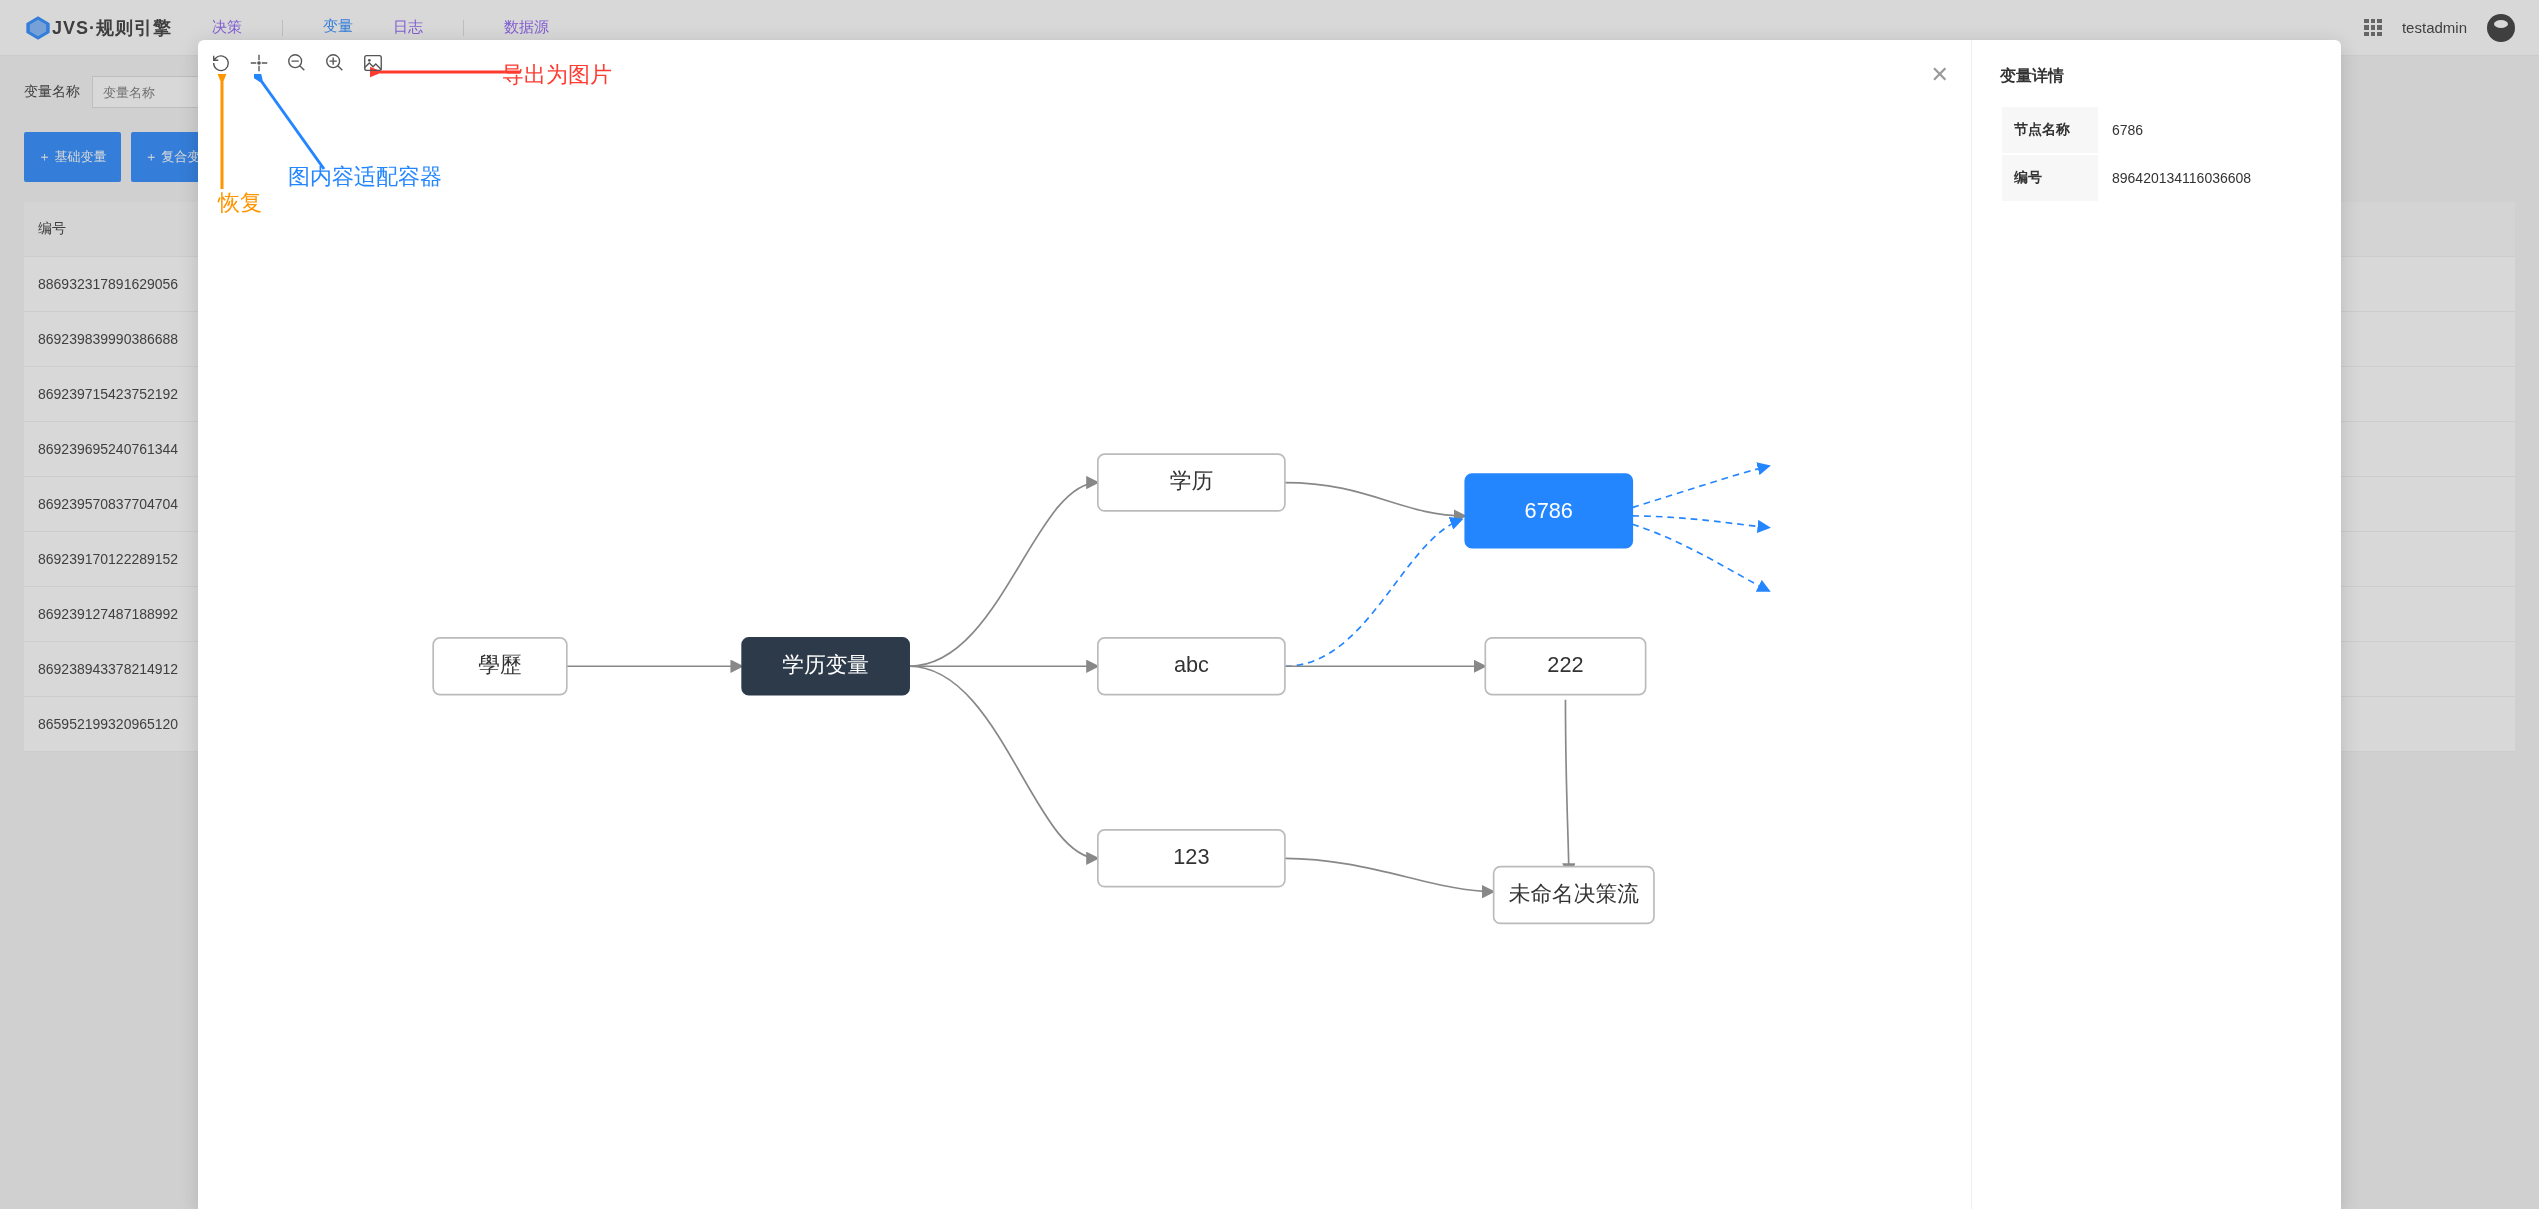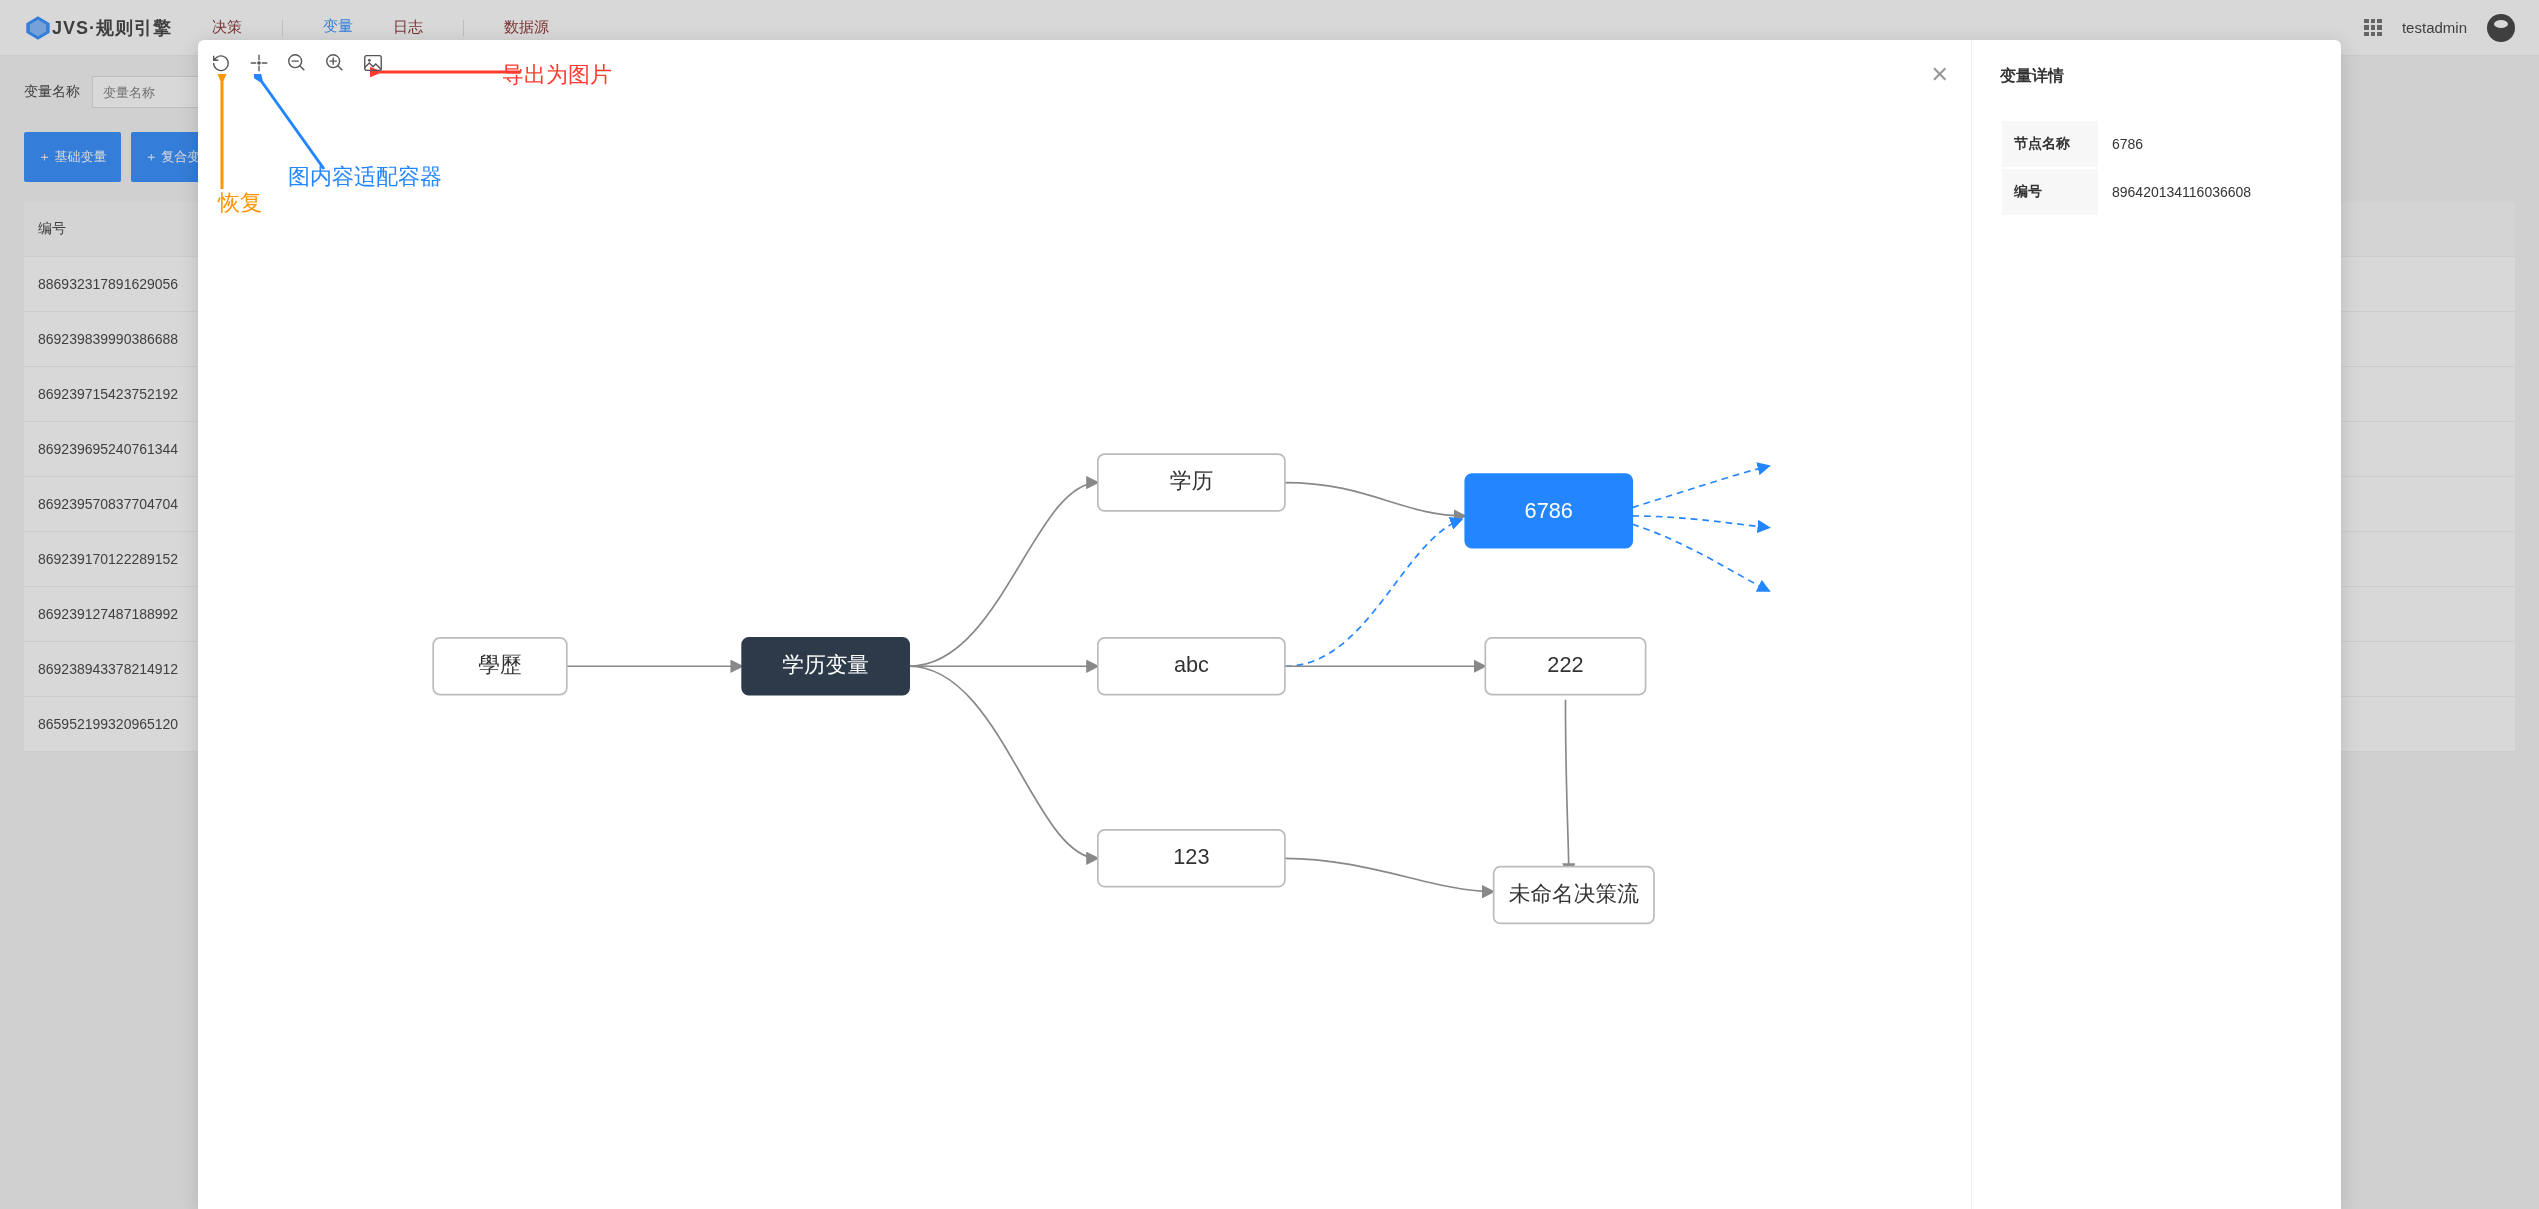--- a/index.html
+++ b/index.html
@@ -3,21 +3,21 @@
 <meta charset="utf-8">
 <style>
 *{box-sizing:border-box;margin:0;padding:0;font-family:-apple-system,BlinkMacSystemFont,"PingFang SC","Microsoft YaHei",sans-serif}
 body{background:#f5f5f5;font-size:14px;color:#333;overflow:hidden}
 .app{width:2539px;height:1209px;position:relative;transform-origin:top left}
 .header{height:56px;background:#fff;display:flex;align-items:center;padding:0 24px;border-bottom:1px solid #eee}
 .logo{display:flex;align-items:center;gap:0;margin-right:40px}
 .logo svg{width:28px;height:28px}
 .brand{font-size:18px;font-weight:600;letter-spacing:1px}
 .nav{display:flex;gap:40px;align-items:center}
-.nav-item{font-size:15px;color:#7f1d1d;cursor:pointer;padding:4px 0}
+.nav-item{font-size:15px;color:#8b5cf6;cursor:pointer;padding:4px 0}
 .nav-item.active{color:#2486ff;border-bottom:2px solid #2486ff}
 .nav-sep{width:1px;height:16px;background:#ddd}
 .header-right{margin-left:auto;display:flex;align-items:center;gap:20px}
 .grid-icon{width:18px;height:18px;display:grid;grid-template-columns:repeat(3,1fr);grid-template-rows:repeat(3,1fr);gap:2px}
 .grid-icon span{background:#666}
 .user{font-size:15px}
 .avatar{width:28px;height:28px;border-radius:50%;background:#333;position:relative}
 .avatar::after{content:"";position:absolute;width:14px;height:8px;background:#fff;border-radius:50%;top:6px;left:7px}
 .content{padding:20px 24px}
 .searchbar{display:flex;align-items:center;gap:12px;margin-bottom:24px}
@@ -28,21 +28,21 @@
 .table{width:100%;border-collapse:collapse;background:#fff}
 .table th,.table td{text-align:left;padding:18px 14px;border-bottom:1px solid #f0f0f0;font-size:14px}
 .table th{background:#fafafa;font-weight:500}
 .row-actions{display:flex;gap:10px}
 .row-actions a{color:#2486ff;cursor:pointer;font-size:13px}
 .row-actions a.del{color:#f5222d}
 .dim{position:absolute;inset:0;background:rgba(100,100,100,0.25)}
 .modal{position:absolute;top:40px;left:198px;right:198px;bottom:0;background:#fff;border-radius:6px 6px 0 0;box-shadow:0 4px 20px rgba(0,0,0,0.15);display:flex;overflow:hidden}
 .canvas-pane{flex:1;position:relative}
 .sidebar{width:370px;border-left:1px solid #eee;padding:26px 28px}
-.sidebar h3{font-size:16px;font-weight:600;margin-bottom:32px}
+.sidebar h3{font-size:16px;font-weight:600;margin-bottom:18px}
 .info-table{width:100%}
 .info-table td{padding:14px 12px;font-size:14px}
 .info-table td:first-child{background:#f7f7f7;width:96px;font-weight:700}
 .toolbar{position:absolute;top:12px;left:12px;display:flex;gap:16px;align-items:center;z-index:5}
 .tool{width:22px;height:22px;cursor:pointer;color:#555}
 .close{position:absolute;top:22px;right:22px;font-size:22px;color:#999;cursor:pointer;z-index:5}
 .anno{position:absolute;font-size:22px;font-weight:500;pointer-events:none}
 .anno.red{color:#ff3b30}
 .anno.blue{color:#2486ff}
 .anno.orange{color:#ff9500}

